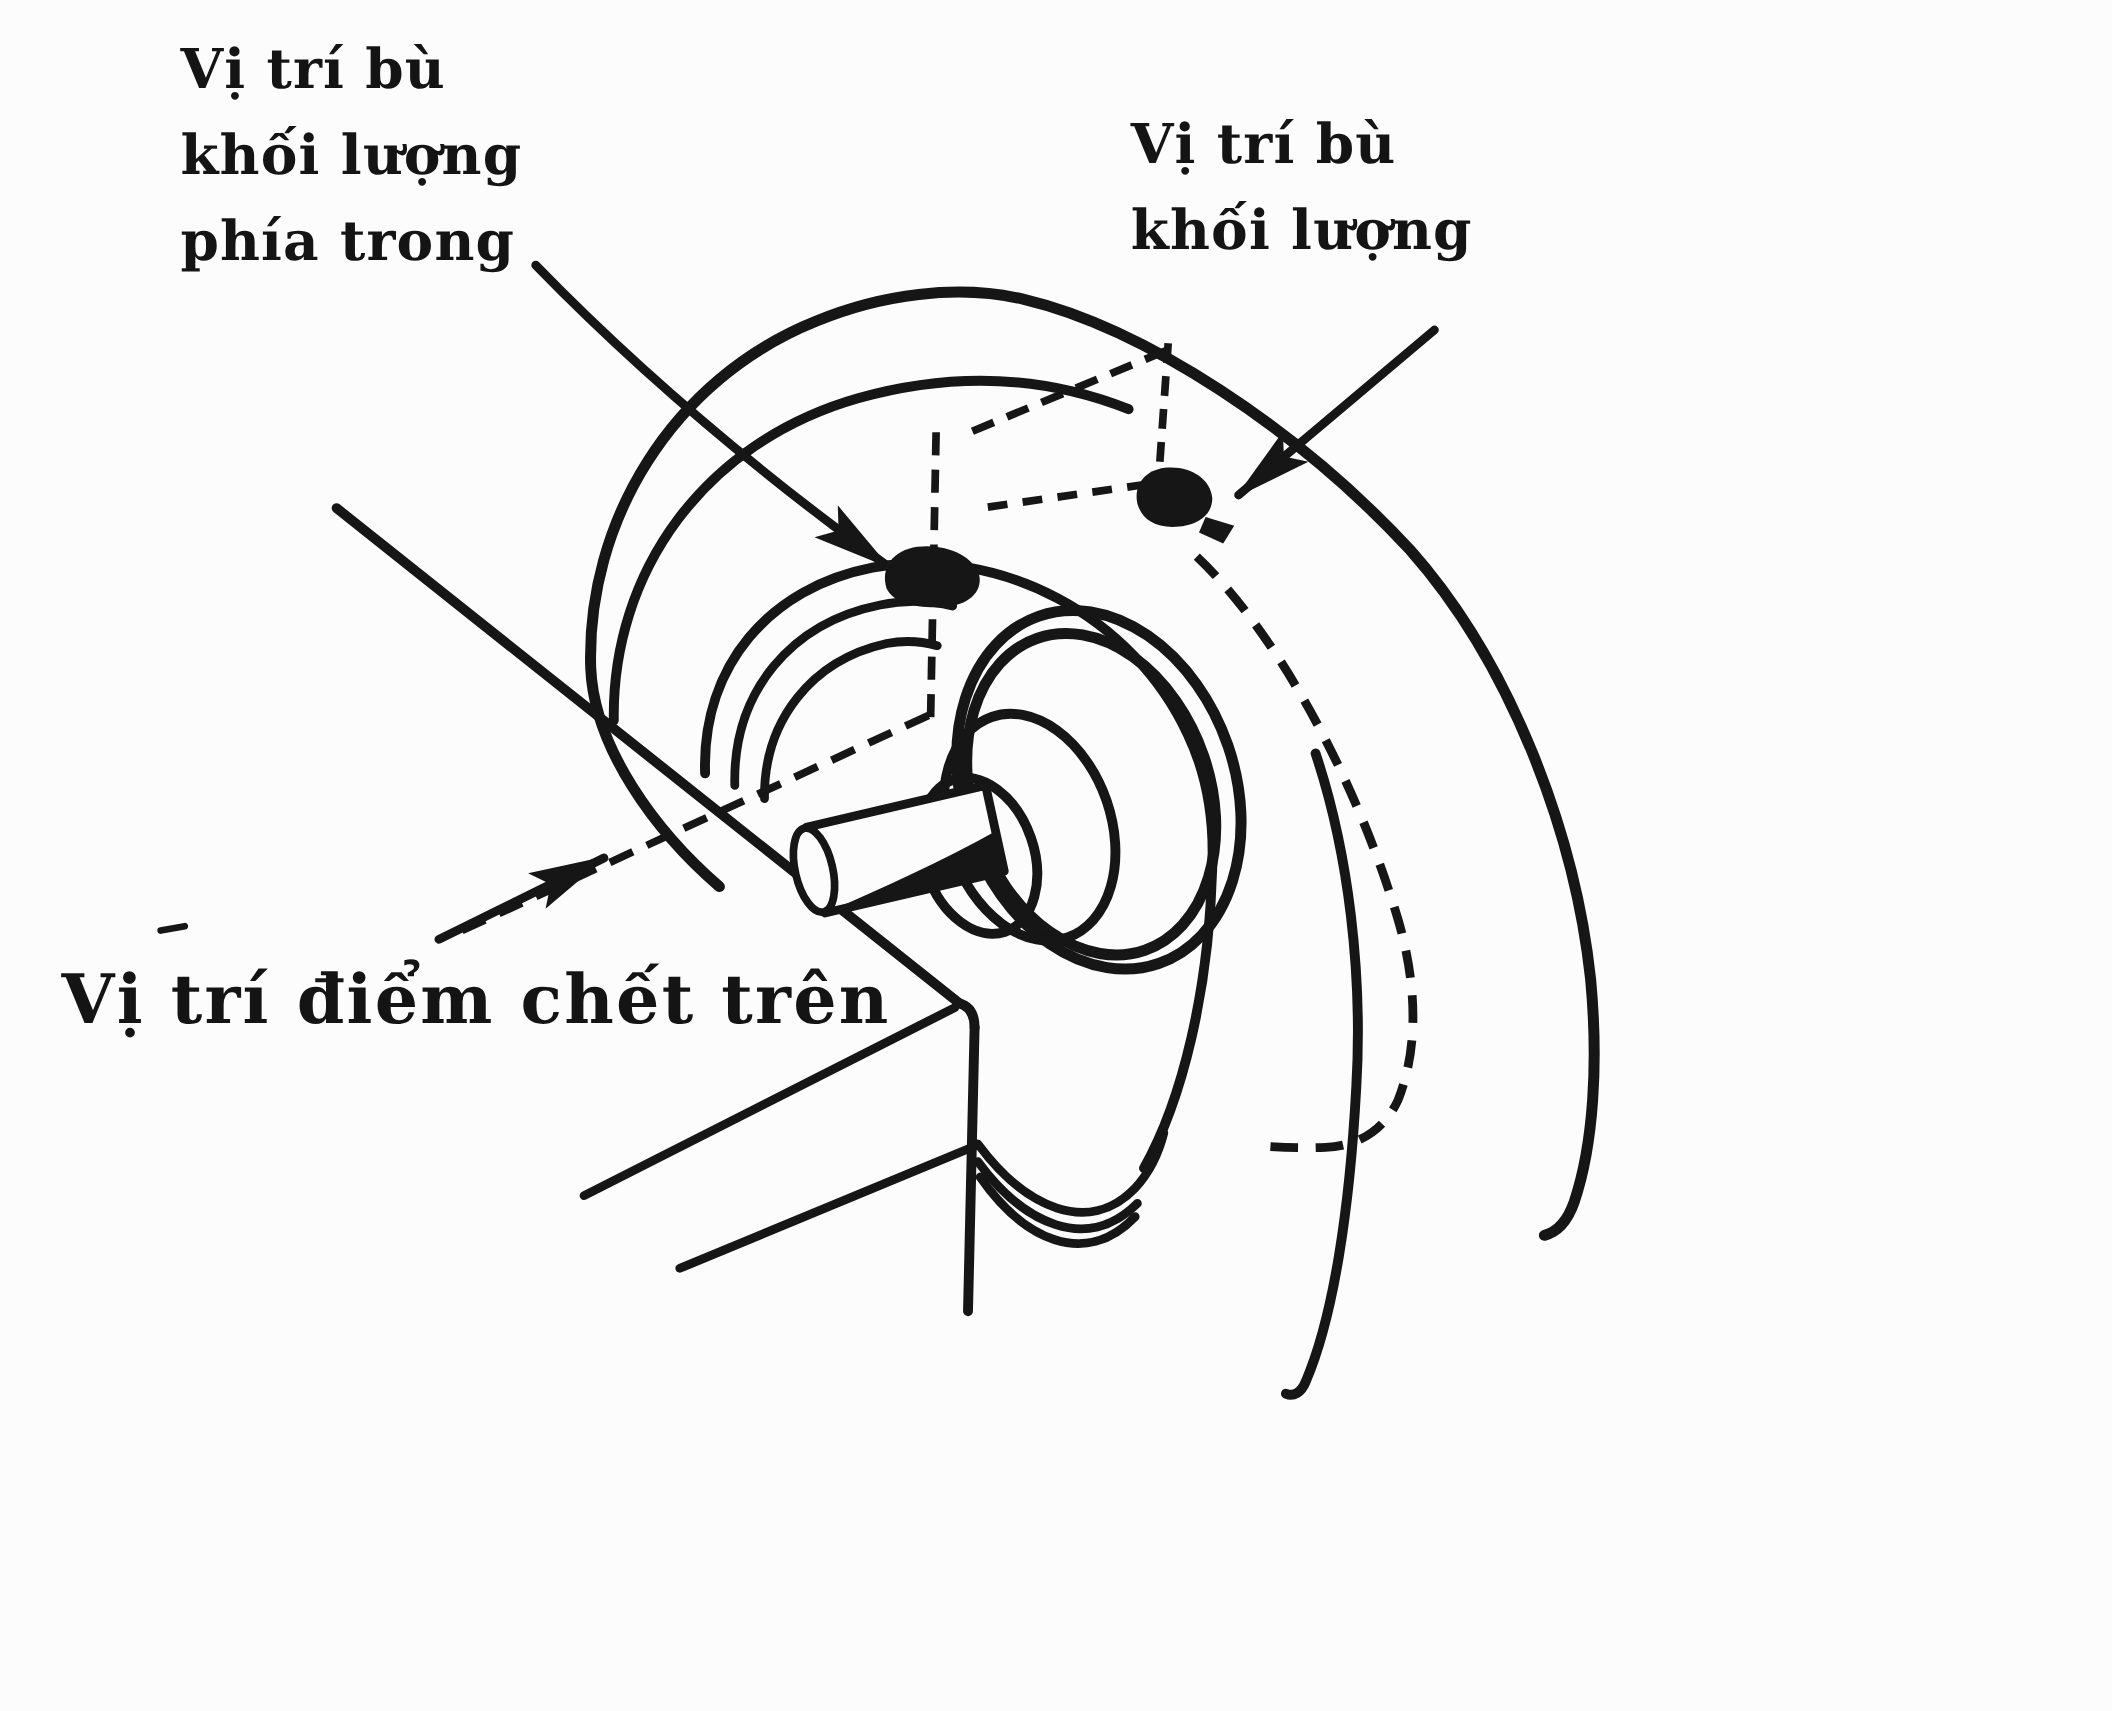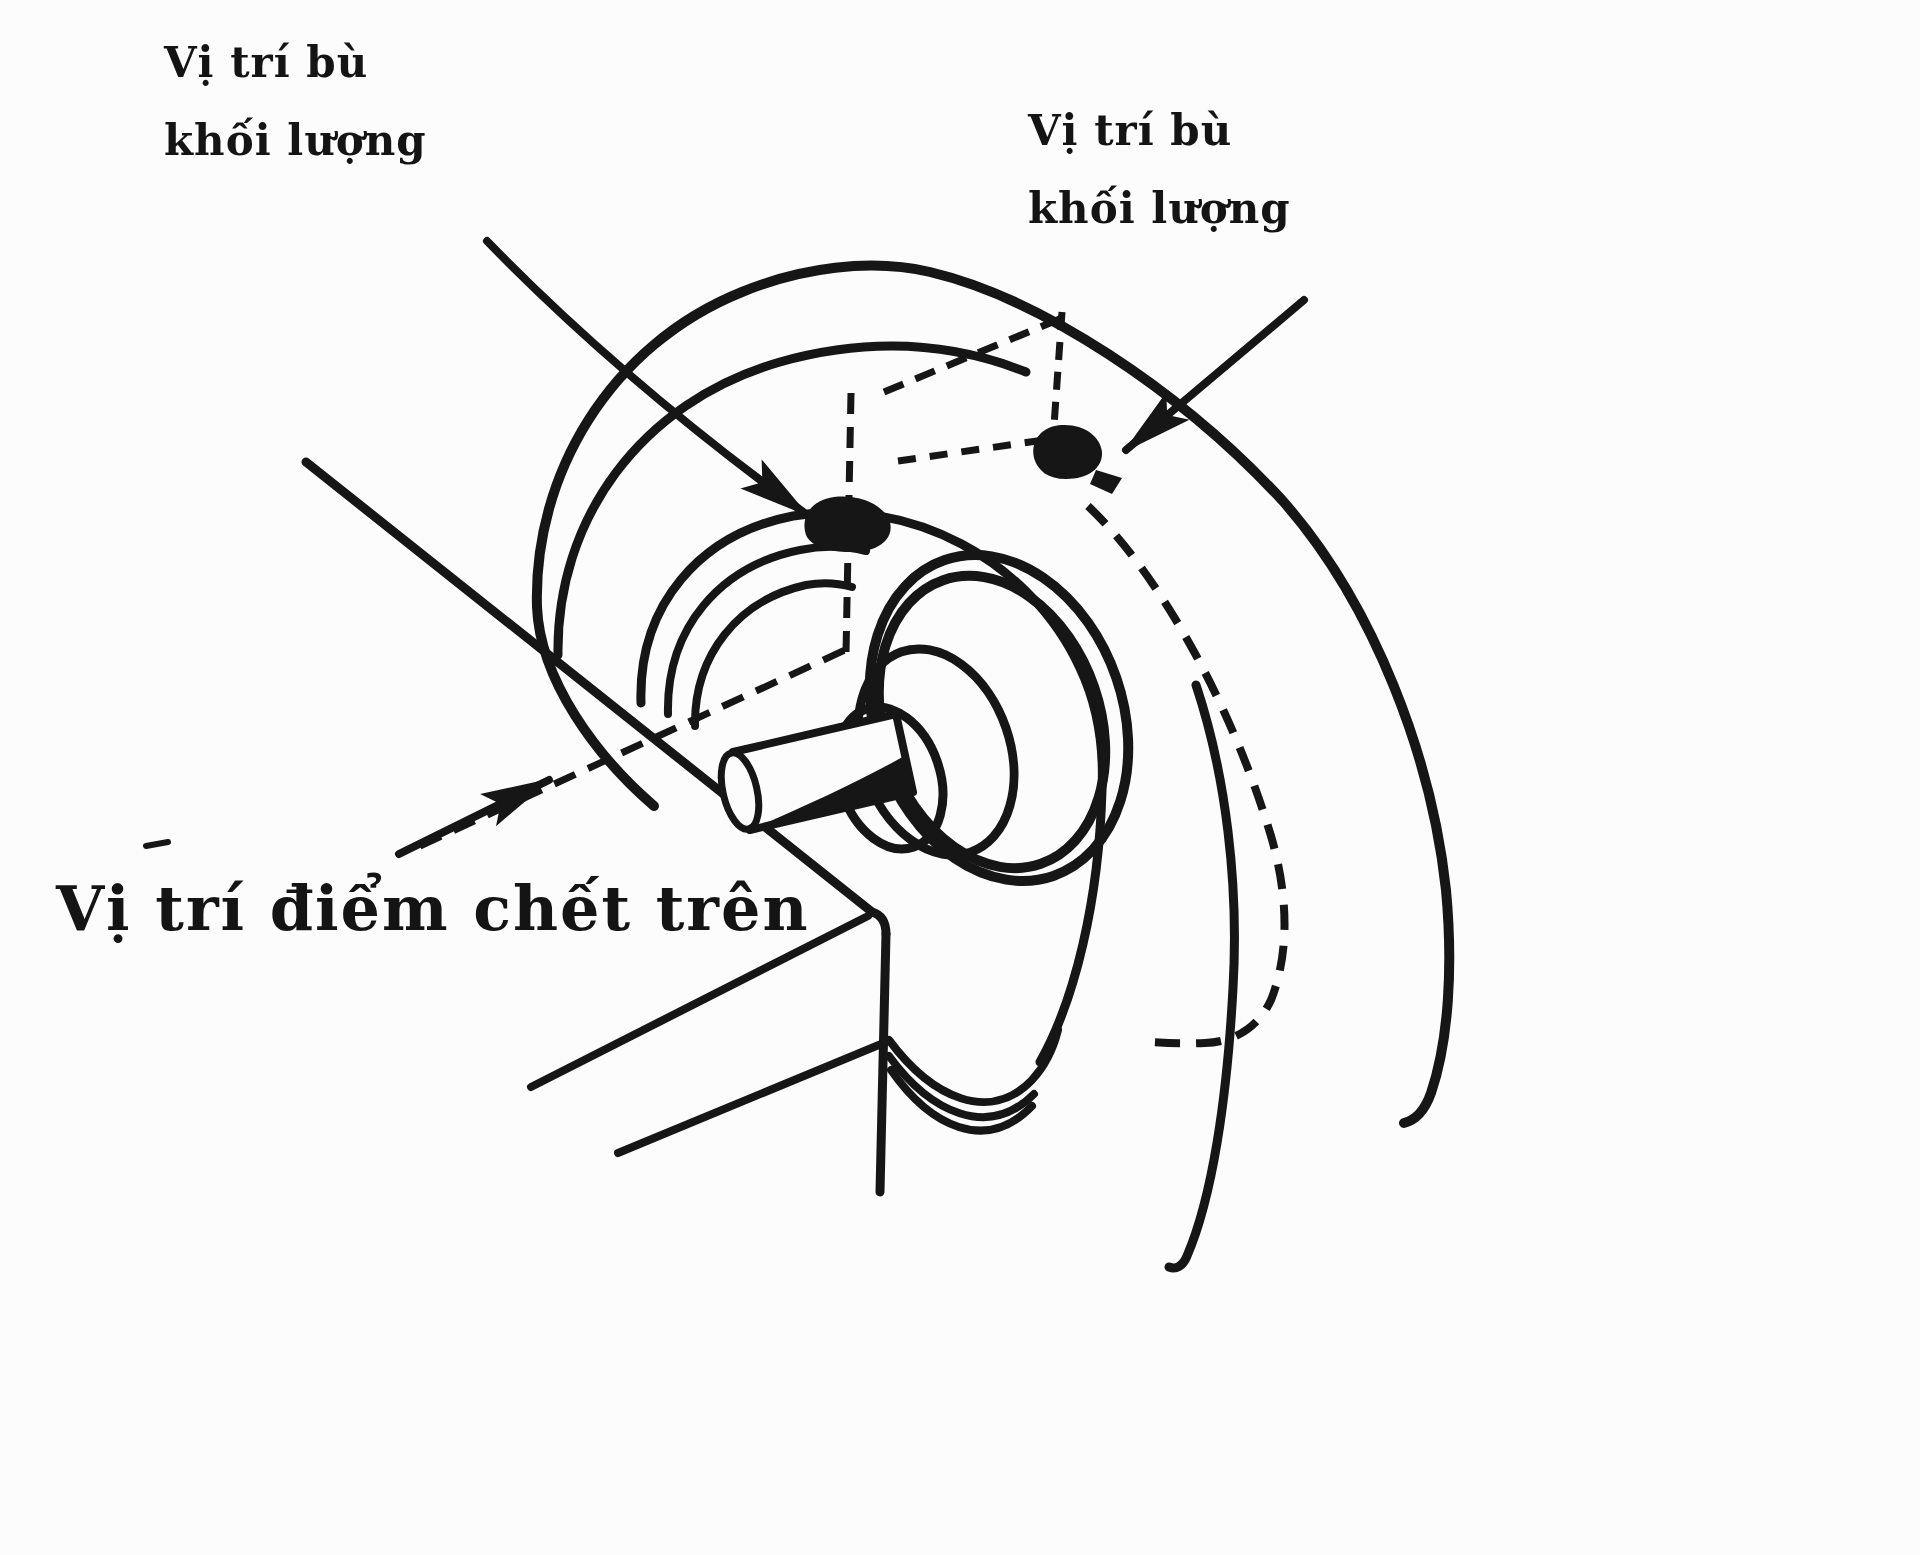--- a/index.html
+++ b/index.html
@@ -9,21 +9,21 @@
     background:#fcfcfc;
     overflow:hidden;
     font-family:"DejaVu Serif","Liberation Serif",serif;
   }
   .drawing{position:absolute;left:0;top:0;width:100%;height:100%;}
   .diagram-label{
     position:absolute;
     color:#141414;
     font-weight:700;
     line-height:78px;
-    font-size:42px;
+    font-size:50px;
     letter-spacing:1px;
     white-space:nowrap;
   }
   .diagram-label .lbl-line{display:block;}
   .label-inner{left:164px;top:24px;}
   .label-outer{left:1028px;top:92px;}
   .label-tdc{
     left:56px;top:869px;
     font-size:62px;
     line-height:80px;
@@ -122,20 +122,21 @@
     <g stroke="#161616" fill="none" stroke-linecap="round">
       <path d="M 487 241 Q 622 380 806 514" stroke-width="8" marker-end="url(#ah)"></path>
       <path d="M 1304 300 Q 1218 372 1126 450" stroke-width="8" marker-end="url(#ah)"></path>
       <path d="M 399 854 L 549 780" stroke-width="8" marker-end="url(#ah)"></path>
     </g>
   </svg>
 
   <div class="diagram-label label-inner">
     <span class="lbl-line">Vị trí bù</span>
     <span class="lbl-line">khối lượng</span>
+    <span class="lbl-line">phía trong</span>
   </div>
 
   <div class="diagram-label label-outer">
     <span class="lbl-line">Vị trí bù</span>
     <span class="lbl-line">khối lượng</span>
   </div>
 
   <div class="diagram-label label-tdc">
     <span class="lbl-line">Vị trí điểm chết trên</span>
   </div>

